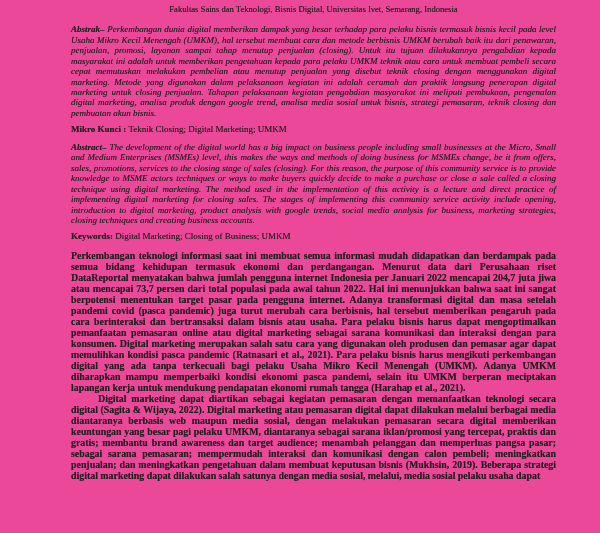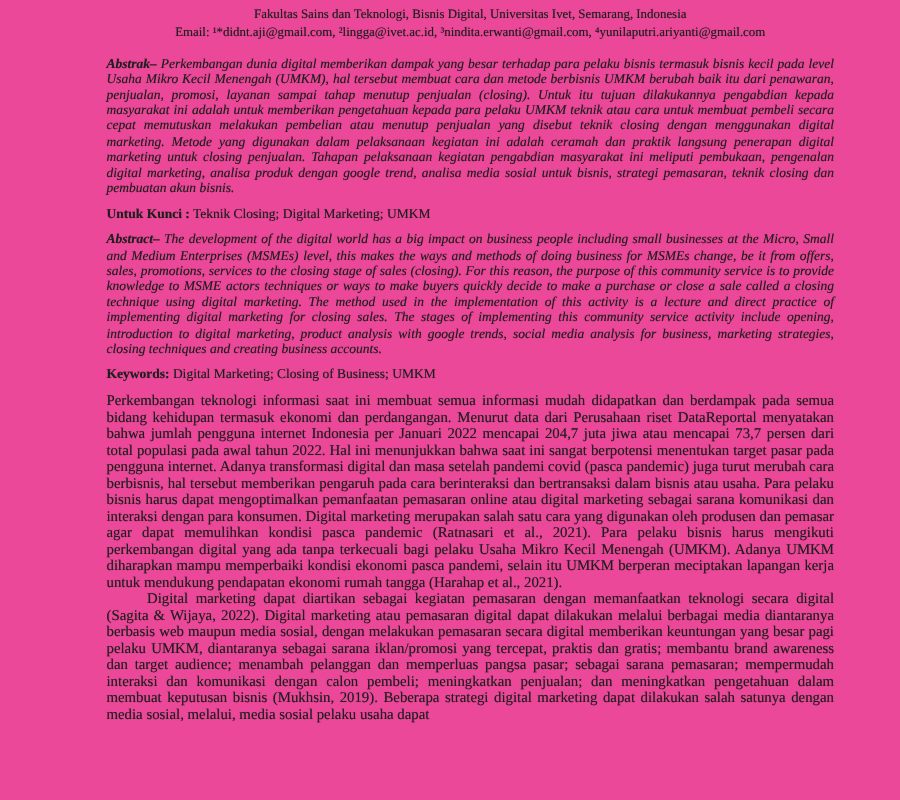--- a/index.html
+++ b/index.html
@@ -33,40 +33,40 @@
     line-height: 15px;
     font-weight: bold;
     letter-spacing: 0.2px;
     color: #141414;
   }
   .body-text {
     margin-top: 8px;
     font-size: 9.9px;
     line-height: 11px;
     text-align: justify;
+    font-weight: bold;
   }
   .body-text p { margin: 0; }
   .body-text p.indented { text-indent: 27px; }
 </style>
 </head>
 <body>
 
 <div class="page">
 
   <div class="header">
     <p>Fakultas Sains dan Teknologi, Bisnis Digital, Universitas Ivet, Semarang, Indonesia</p>
-    <p>Email: ¹*didnt.aji@gmail.com, ²lingga@ivet.ac.id, ³nindita.erwanti@gmail.com, ⁴yunilaputri.ariyanti@gmail.com</p>
   </div>
 
   <div class="abstract-block">
     <p><span class="lead">Abstrak–</span> <span>Perkembangan dunia digital memberikan dampak yang besar terhadap para pelaku bisnis termasuk bisnis kecil pada level Usaha Mikro Kecil Menengah (UMKM), hal tersebut membuat cara dan metode berbisnis UMKM berubah baik itu dari penawaran, penjualan, promosi, layanan sampai tahap menutup penjualan (closing). Untuk itu tujuan dilakukannya pengabdian kepada masyarakat ini adalah untuk memberikan pengetahuan kepada para pelaku UMKM teknik atau cara untuk membuat pembeli secara cepat memutuskan melakukan pembelian atau menutup penjualan yang disebut teknik closing dengan menggunakan digital marketing. Metode yang digunakan dalam pelaksanaan kegiatan ini adalah ceramah dan praktik langsung penerapan digital marketing untuk closing penjualan. Tahapan pelaksanaan kegiatan pengabdian masyarakat ini meliputi pembukaan, pengenalan digital marketing, analisa produk dengan google trend, analisa media sosial untuk bisnis, strategi pemasaran, teknik closing dan pembuatan akun bisnis.</span></p>
   </div>
 
   <div class="kw-line">
-    <span class="lead">Untuk Kunci :</span> <span>Teknik Closing; Digital Marketing; UMKM</span>
+    <span class="lead">Mikro Kunci :</span> <span>Teknik Closing; Digital Marketing; UMKM</span>
   </div>
 
   <div class="abstract-block abstract-en">
     <p><span class="lead">Abstract–</span> <span>The development of the digital world has a big impact on business people including small businesses at the Micro, Small and Medium Enterprises (MSMEs) level, this makes the ways and methods of doing business for MSMEs change, be it from offers, sales, promotions, services to the closing stage of sales (closing). For this reason, the purpose of this community service is to provide knowledge to MSME actors techniques or ways to make buyers quickly decide to make a purchase or close a sale called a closing technique using digital marketing. The method used in the implementation of this activity is a lecture and direct practice of implementing digital marketing for closing sales. The stages of implementing this community service activity include opening, introduction to digital marketing, product analysis with google trends, social media analysis for business, marketing strategies, closing techniques and creating business accounts.</span></p>
   </div>
 
   <div class="kw-line">
     <span class="lead">Keywords:</span> <span>Digital Marketing; Closing of Business; UMKM</span>
   </div>
 

